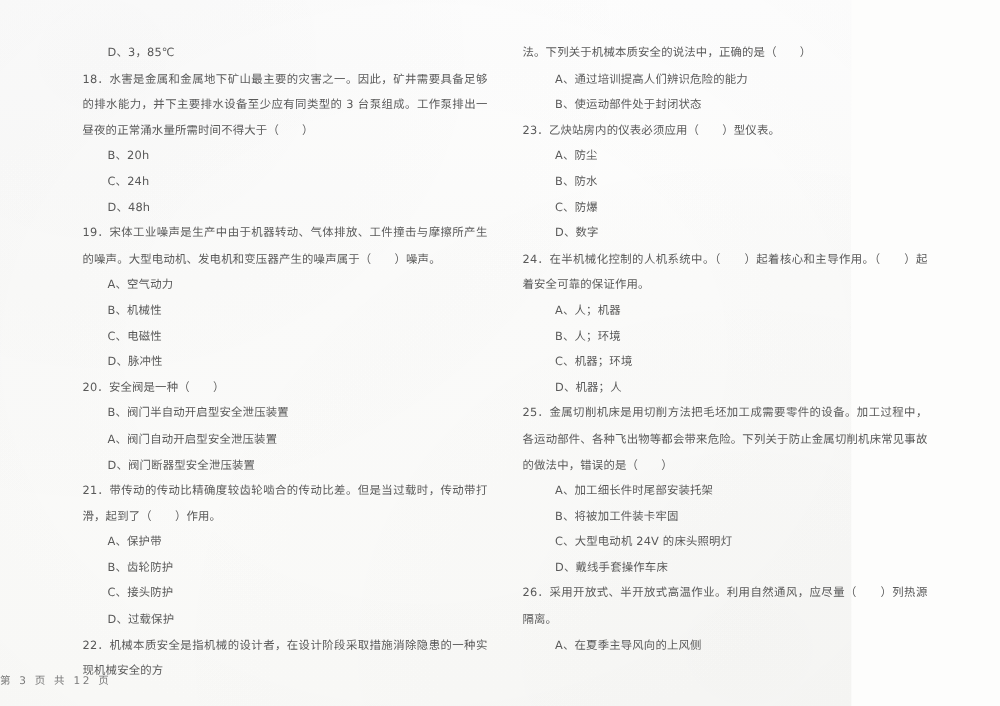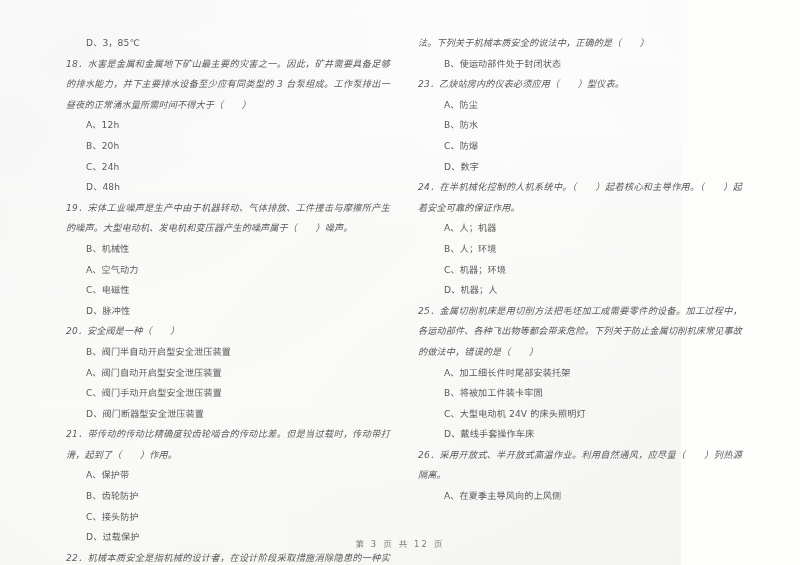--- a/index.html
+++ b/index.html
@@ -56,21 +56,20 @@
   
   .stem {
     font-size: 9.1px;
     line-height: 20.6px;
     text-align: justify;
     text-indent: 0;
     margin: 0;
     color: #4e4e4e;
     letter-spacing: 0.15px;
     word-break: break-all;
-    font-style: italic;
   }
   .stem.cont {
     
   }
   .opt {
     font-size: 9.1px;
     line-height: 20.6px;
     margin: 0;
     padding-left: 22px;
     color: #4e4e4e;
@@ -78,21 +77,20 @@
     word-break: break-all;
   }
   .col-left .opt { padding-left: 20px; }
   .col-right .opt { padding-left: 26px; }
 
   .footer {
     position: absolute;
     left: 0;
     bottom: 16px;
     width: 800px;
-    text-align: center;
     font-size: 8.4px;
     letter-spacing: 2.2px;
     color: #6f6f6f;
   }
   
   .soft {
     filter: blur(0.17px);
     opacity: 0.93;
   }
 </style>
@@ -100,44 +98,43 @@
 <body>
 
 <div class="page">
   <div class="scan-noise"></div>
 
   <div class="columns soft">
 
     <div class="col col-left">
       <p class="opt">D、3，85℃</p>
       <p class="stem">18．水害是金属和金属地下矿山最主要的灾害之一。因此，矿井需要具备足够的排水能力，并下主要排水设备至少应有同类型的 3 台泵组成。工作泵排出一昼夜的正常涌水量所需时间不得大于（　　）</p>
-      <p class="opt">A、12h</p>
       <p class="opt">B、20h</p>
       <p class="opt">C、24h</p>
       <p class="opt">D、48h</p>
       <p class="stem">19．宋体工业噪声是生产中由于机器转动、气体排放、工件撞击与摩擦所产生的噪声。大型电动机、发电机和变压器产生的噪声属于（　　）噪声。</p>
+      <p class="opt">A、空气动力</p>
       <p class="opt">B、机械性</p>
-      <p class="opt">A、空气动力</p>
       <p class="opt">C、电磁性</p>
       <p class="opt">D、脉冲性</p>
       <p class="stem">20．安全阀是一种（　　）</p>
       <p class="opt">B、阀门半自动开启型安全泄压装置</p>
       <p class="opt">A、阀门自动开启型安全泄压装置</p>
-      <p class="opt">C、阀门手动开启型安全泄压装置</p>
       <p class="opt">D、阀门断器型安全泄压装置</p>
       <p class="stem">21．带传动的传动比精确度较齿轮啮合的传动比差。但是当过载时，传动带打滑，起到了（　　）作用。</p>
       <p class="opt">A、保护带</p>
       <p class="opt">B、齿轮防护</p>
       <p class="opt">C、接头防护</p>
       <p class="opt">D、过载保护</p>
       <p class="stem">22．机械本质安全是指机械的设计者，在设计阶段采取措施消除隐患的一种实现机械安全的方</p>
     </div>
 
     <div class="col col-right">
       <p class="stem cont">法。下列关于机械本质安全的说法中，正确的是（　　）</p>
+      <p class="opt">A、通过培训提高人们辨识危险的能力</p>
       <p class="opt">B、使运动部件处于封闭状态</p>
       <p class="stem">23．乙炔站房内的仪表必须应用（　　）型仪表。</p>
       <p class="opt">A、防尘</p>
       <p class="opt">B、防水</p>
       <p class="opt">C、防爆</p>
       <p class="opt">D、数字</p>
       <p class="stem">24．在半机械化控制的人机系统中。（　　）起着核心和主导作用。（　　）起着安全可靠的保证作用。</p>
       <p class="opt">A、人；机器</p>
       <p class="opt">B、人；环境</p>
       <p class="opt">C、机器；环境</p>

